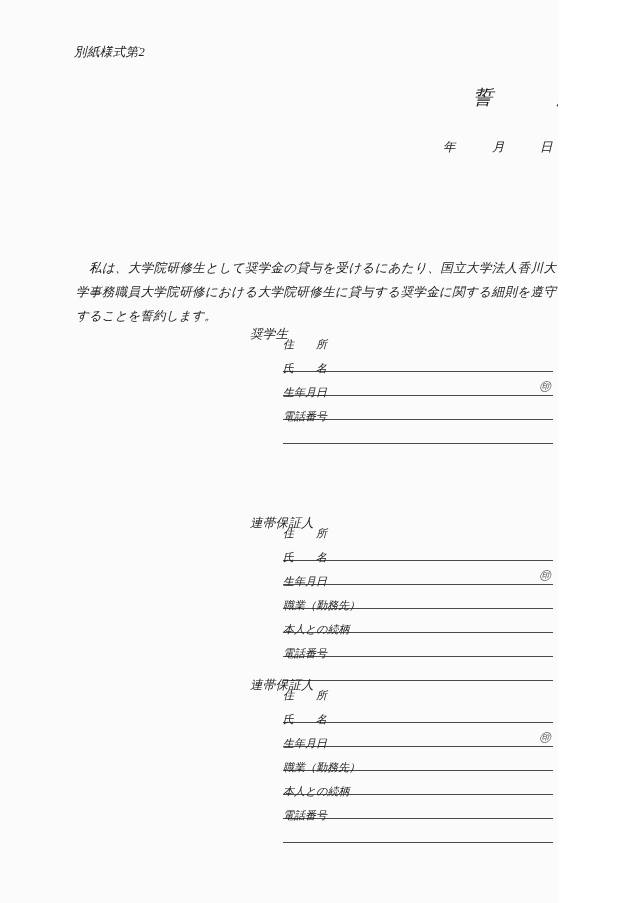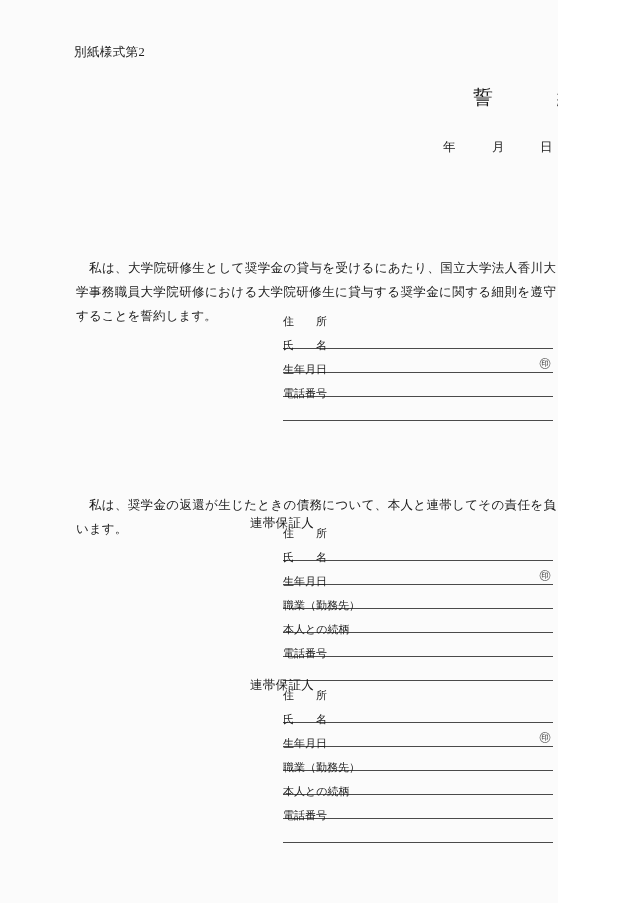--- a/index.html
+++ b/index.html
@@ -12,20 +12,21 @@
     font-family: "Liberation Serif", "DejaVu Serif", serif;
     color: #1a1a1a;
   }
   .page {
     position: relative;
     width: 558px;
     height: 903px;
     background: #fbfbfb;
     overflow: hidden;
     box-sizing: border-box;
+    font-style: italic;
   }
 
   
   .abs { position: absolute; white-space: pre; }
 
   
   .form-no {
     left: 74px;
     top: 44px;
     font-size: 12.5px;
@@ -146,23 +147,23 @@
 
   <div class="abs date-line">
     <span class="dslot dslot-year">年</span>
     <span class="dslot dslot-month">月</span>
     <span class="dslot dslot-day">日</span>
   </div>
 
 
   <div class="para para-1">私は、大学院研修生として奨学金の貸与を受けるにあたり、国立大学法人香川大学事務職員大学院研修における大学院研修生に貸与する奨学金に関する細則を遵守することを誓約します。</div>
 
-  <div class="para para-2">私は、奨学金の返還が生じたときの債務について、本人と連帯してその責任を負います。</div>
 
   <div class="sig-group sig-group-scholar">
+    <div class="sig-heading">奨学生</div>
 
     <div class="field-row">
       <span class="field-label spread">住　　所</span>
     </div>
     <div class="field-row">
       <span class="field-label spread">氏　　名</span>
       <span class="seal-mark">㊞</span>
     </div>
     <div class="field-row">
       <span class="field-label">生年月日</span>

